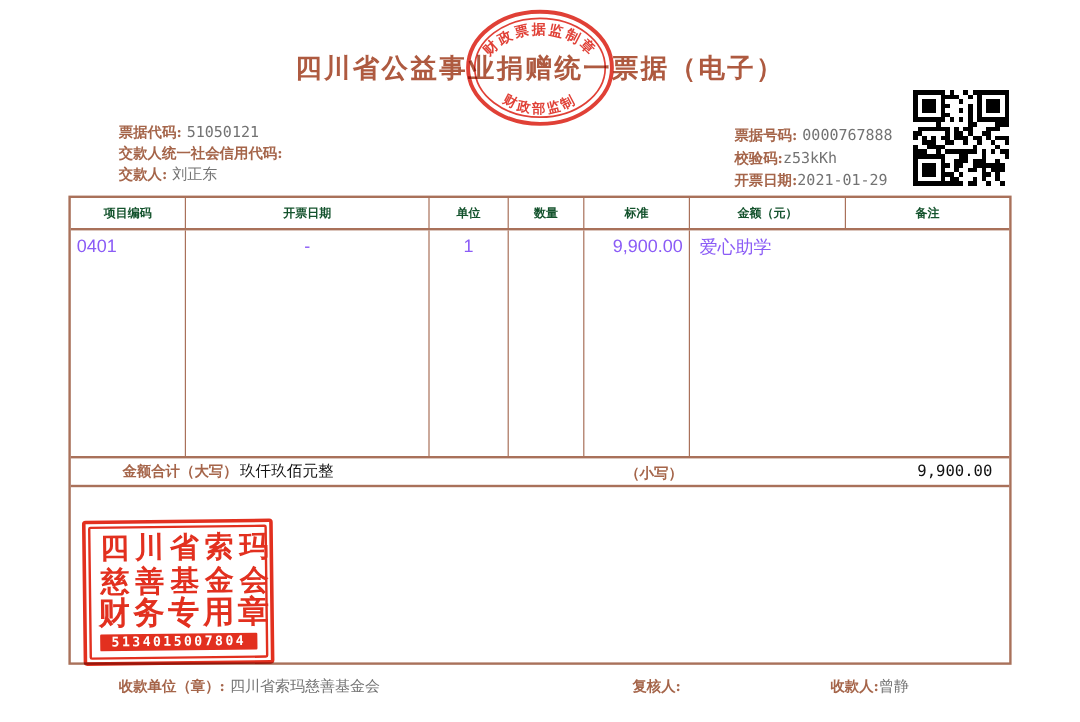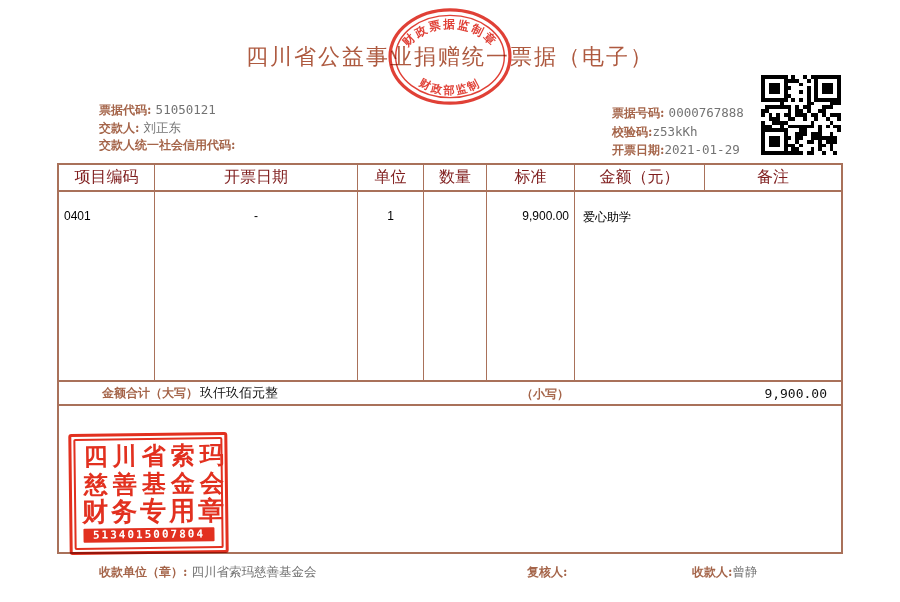--- a/index.html
+++ b/index.html
@@ -1,40 +1,40 @@
 <!DOCTYPE html>
 <html><head>
 <meta charset="utf-8">
 <style>
   html,body{margin:0;padding:0;background:#fff;}
   .page{position:relative;width:900px;height:602px;background:#fff;overflow:hidden;
         font-family:"DejaVu Serif",serif;}
   .title{position:absolute;left:0;top:42px;width:100%;margin:0;text-align:center;
-         font-size:22px;font-weight:400;color:#ae5a40;letter-spacing:2px;z-index:1;}
+         font-size:22px;font-weight:700;color:#ae5a40;letter-spacing:2px;z-index:1;}
   .monitor-stamp{position:absolute;left:386px;top:5px;width:128px;height:103px;
          mix-blend-mode:multiply;opacity:.9;z-index:2;}
   
   .info{position:absolute;font-size:12px;line-height:17.5px;color:#a5654a;font-weight:700;}
   .info-left{left:62px;top:101px;}
   .info-right{left:575px;top:104px;}
   .lbl{white-space:pre;margin-left:37px;}
   .val{color:#737373;font-family:"Liberation Sans",sans-serif;font-weight:400;font-size:12.5px;}
   .num{font-family:"DejaVu Sans Mono",monospace;font-size:12.5px;}
   .qr{position:absolute;left:760px;top:75px;width:82px;height:80px;shape-rendering:crispEdges;}
   
   .table{position:absolute;left:57px;top:163px;width:786px;height:391px;box-sizing:border-box;
          border:2px solid #a9715a;}
   .trow{display:grid;grid-template-columns:96px 203px 66px 63px 88px 130px 1fr;box-sizing:border-box;}
   .cell{border-right:1px solid #a9715a;box-sizing:border-box;overflow:hidden;}
   .cell:last-child{border-right:none;}
   .thead{height:27px;border-bottom:2px solid #a9715a;}
   .thead .cell{display:flex;align-items:center;justify-content:center;
-         color:#7f1d1d;font-weight:400;font-size:16px;}
+         color:#14532d;font-weight:700;font-size:10px;}
   .tbody{height:188px;}
-  .tbody .cell{padding-top:17px;font-family:"Liberation Sans",sans-serif;font-size:12px;color:#000000;}
+  .tbody .cell{padding-top:5px;font-family:"Liberation Sans",sans-serif;font-size:15px;color:#8b5cf6;}
   .c-left{padding-left:5px;text-align:left;}
   .c-name{padding-left:8px;text-align:left;}
   .c-center{text-align:center;}
   .c-right{text-align:right;padding-right:5px;font-family:"DejaVu Sans Mono",monospace;}
   .tsummary{height:26px;border-top:2px solid #a9715a;border-bottom:2px solid #a9715a;
          position:relative;display:flex;align-items:center;font-size:12px;
          color:#a5654a;font-weight:700;padding-left:6px;box-sizing:border-box;}
   .tsummary .words{color:#111;font-family:"Liberation Sans",sans-serif;font-weight:400;
          font-size:13px;margin-left:2px;}
   .small-label{position:absolute;left:462px;top:4px;}
@@ -75,22 +75,22 @@
     <text class="stamp-text" font-size="11.5" letter-spacing="2">
       <textPath href="#arcTop" startOffset="50%" text-anchor="middle">财政票据监制章</textPath>
     </text>
     <text class="stamp-text" font-size="11" letter-spacing="2">
       <textPath href="#arcBottom" startOffset="50%" text-anchor="middle">财政部监制</textPath>
     </text>
   </svg>
 
   <div class="info info-left">
     <div><span class="lbl">票据代码: </span><span class="val num">51050121</span></div>
+    <div><span class="lbl">交款人统一社会信用代码: </span><span class="val"></span></div>
     <div><span class="lbl">交款人: </span><span class="val">刘正东</span></div>
-    <div><span class="lbl">交款人统一社会信用代码: </span><span class="val"></span></div>
   </div>
 
   <div class="info info-right">
     <div><span class="lbl">票据号码: </span><span class="val num">0000767888</span></div>
     <div><span class="lbl">校验码:</span><span class="val num">z53kKh</span></div>
     <div><span class="lbl">开票日期:</span><span class="val num">2021-01-29</span></div>
   </div>
 
   <svg id="qr" class="qr" viewBox="0 0 21 21" xmlns="http://www.w3.org/2000/svg">
       <rect x="0" y="0" width="1" height="1" fill="#000000"></rect>

